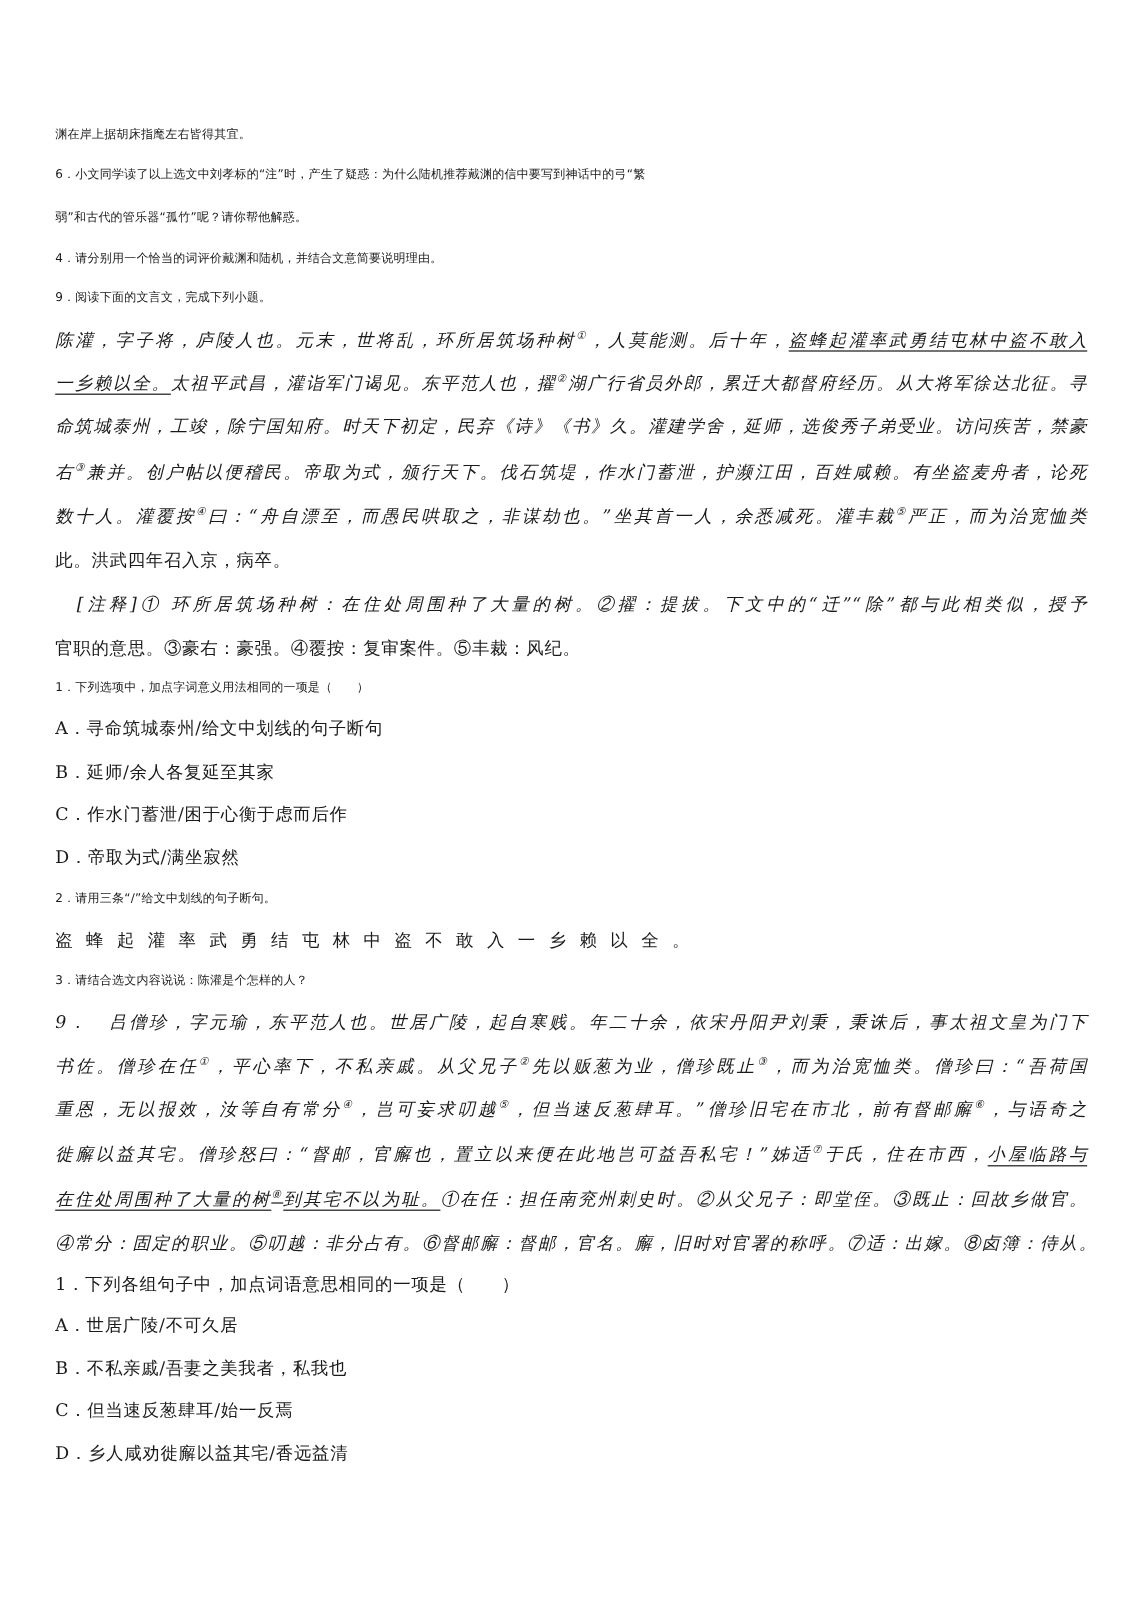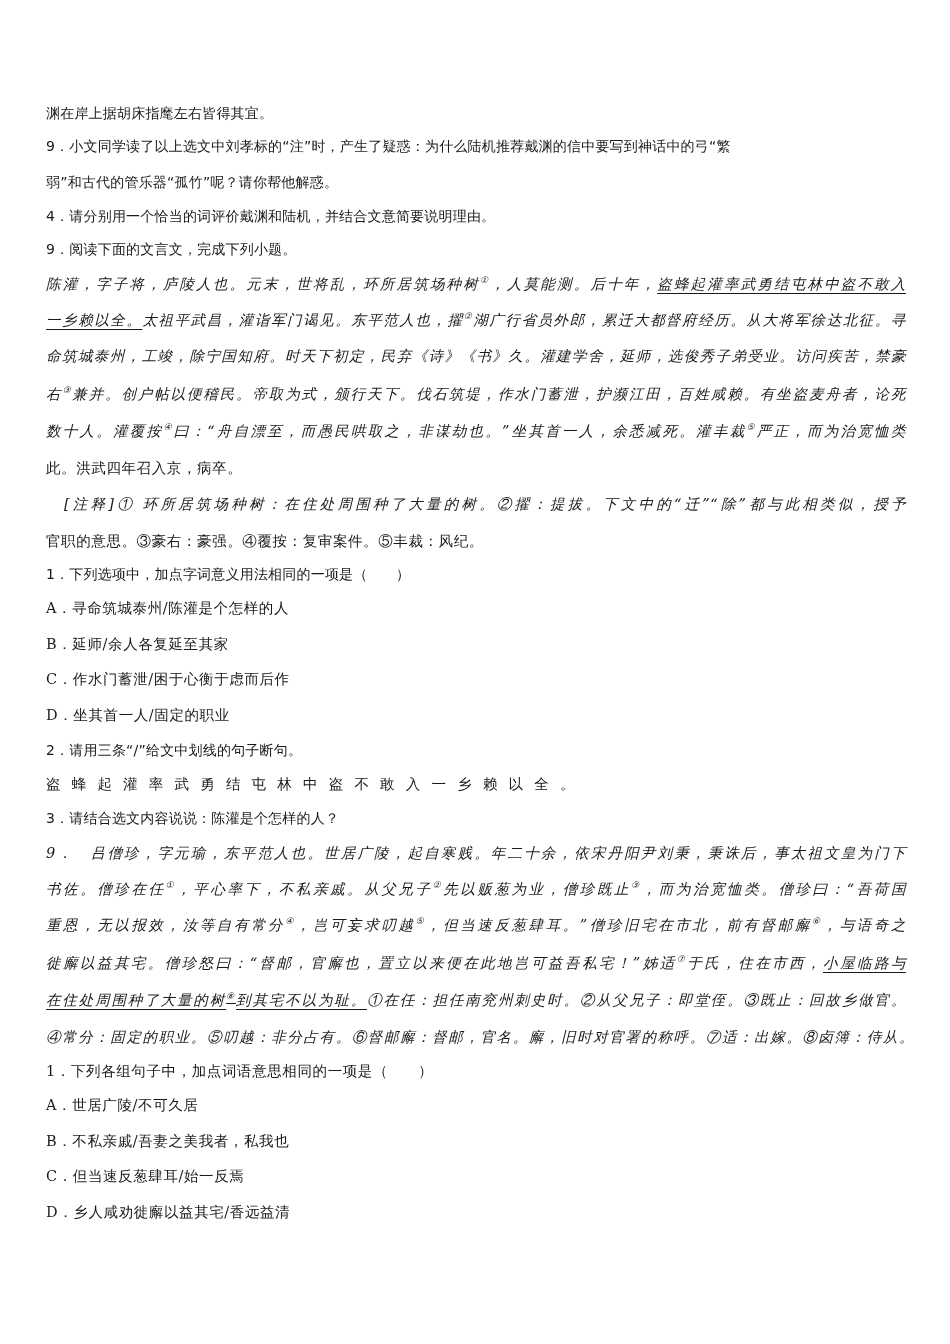--- a/index.html
+++ b/index.html
@@ -30,21 +30,21 @@
     letter-spacing: 0.6px;
   }
   .line.justify {
     width: 860px;
     text-align: justify;
     text-align-last: justify;
     font-style: italic;
   }
   .line.sans {
     font-family: "DejaVu Sans", "Liberation Sans", sans-serif;
-    font-size: 14px;
+    font-size: 10px;
     letter-spacing: 0.2px;
   }
   .u {
     text-decoration: underline;
     text-underline-offset: 4px;
     text-decoration-thickness: 1px;
   }
   sup {
     font-size: 9px;
     vertical-align: super;
@@ -54,21 +54,21 @@
     letter-spacing: 11.2px;
   }
   .indent { padding-left: 18px; }
 </style>
 </head>
 <body>
 
 <div class="page">
 
   <div class="line sans" style="top:103px">渊在岸上据胡床指麾左右皆得其宜。</div>
-  <div class="line sans" style="top:136px">9．小文同学读了以上选文中刘孝标的“注”时，产生了疑惑：为什么陆机推荐戴渊的信中要写到神话中的弓“繁</div>
+  <div class="line sans" style="top:136px">6．小文同学读了以上选文中刘孝标的“注”时，产生了疑惑：为什么陆机推荐戴渊的信中要写到神话中的弓“繁</div>
   <div class="line sans" style="top:172px">弱”和古代的管乐器“孤竹”呢？请你帮他解惑。</div>
   <div class="line sans" style="top:206px">4．请分别用一个恰当的词评价戴渊和陆机，并结合文意简要说明理由。</div>
 
   <div class="line sans" style="top:239px">9．阅读下面的文言文，完成下列小题。</div>
 
   <div class="line justify" style="top:274px">
     <span>陈灌，字子将，庐陵人也。元末，世将乱，环所居筑场种树</span><sup>①</sup><span>，人莫能测。后十年，</span><span class="u">盗蜂起灌率武勇结屯林中盗不敢入</span>
   </div>
   <div class="line justify" style="top:310px">
     <span class="u">一乡赖以全。</span><span>太祖平武昌，灌诣军门谒见。东平范人也，擢</span><sup>②</sup><span>湖广行省员外郎，累迁大都督府经历。从大将军徐达北征。寻</span>
@@ -79,24 +79,24 @@
   </div>
   <div class="line justify" style="top:421px">
     <span>数十人。灌覆按</span><sup>④</sup><span>曰：“舟自漂至，而愚民哄取之，非谋劫也。”坐其首一人，余悉减死。灌丰裁</span><sup>⑤</sup><span>严正，而为治宽恤类</span>
   </div>
   <div class="line" style="top:458px">此。洪武四年召入京，病卒。</div>
 
   <div class="line justify indent" style="top:494px; width:842px">[注释]① 环所居筑场种树：在住处周围种了大量的树。②擢：提拔。下文中的“迁”“除”都与此相类似，授予</div>
   <div class="line" style="top:531px">官职的意思。③豪右：豪强。④覆按：复审案件。⑤丰裁：风纪。</div>
 
   <div class="line sans" style="top:564px">1．下列选项中，加点字词意义用法相同的一项是（　　）</div>
-  <div class="line" style="top:598px">A．寻命筑城泰州/陈灌是个怎样的人</div>
+  <div class="line" style="top:598px">A．寻命筑城泰州/给文中划线的句子断句</div>
   <div class="line" style="top:634px">B．延师/余人各复延至其家</div>
   <div class="line" style="top:669px">C．作水门蓄泄/困于心衡于虑而后作</div>
-  <div class="line" style="top:705px">D．坐其首一人/固定的职业</div>
+  <div class="line" style="top:705px">D．帝取为式/满坐寂然</div>
 
   <div class="line sans" style="top:740px">2．请用三条“/”给文中划线的句子断句。</div>
   <div class="line spaced" style="top:774px">盗蜂起灌率武勇结屯林中盗不敢入一乡赖以全。</div>
   <div class="line sans" style="top:808px">3．请结合选文内容说说：陈灌是个怎样的人？</div>
 
   <div class="line justify" style="top:843px">9．　吕僧珍，字元瑜，东平范人也。世居广陵，起自寒贱。年二十余，依宋丹阳尹刘秉，秉诛后，事太祖文皇为门下</div>
   <div class="line justify" style="top:879px">
     <span>书佐。僧珍在任</span><sup>①</sup><span>，平心率下，不私亲戚。从父兄子</span><sup>②</sup><span>先以贩葱为业，僧珍既止</span><sup>③</sup><span>，而为治宽恤类。僧珍曰：“吾荷国</span>
   </div>
   <div class="line justify" style="top:915px">

